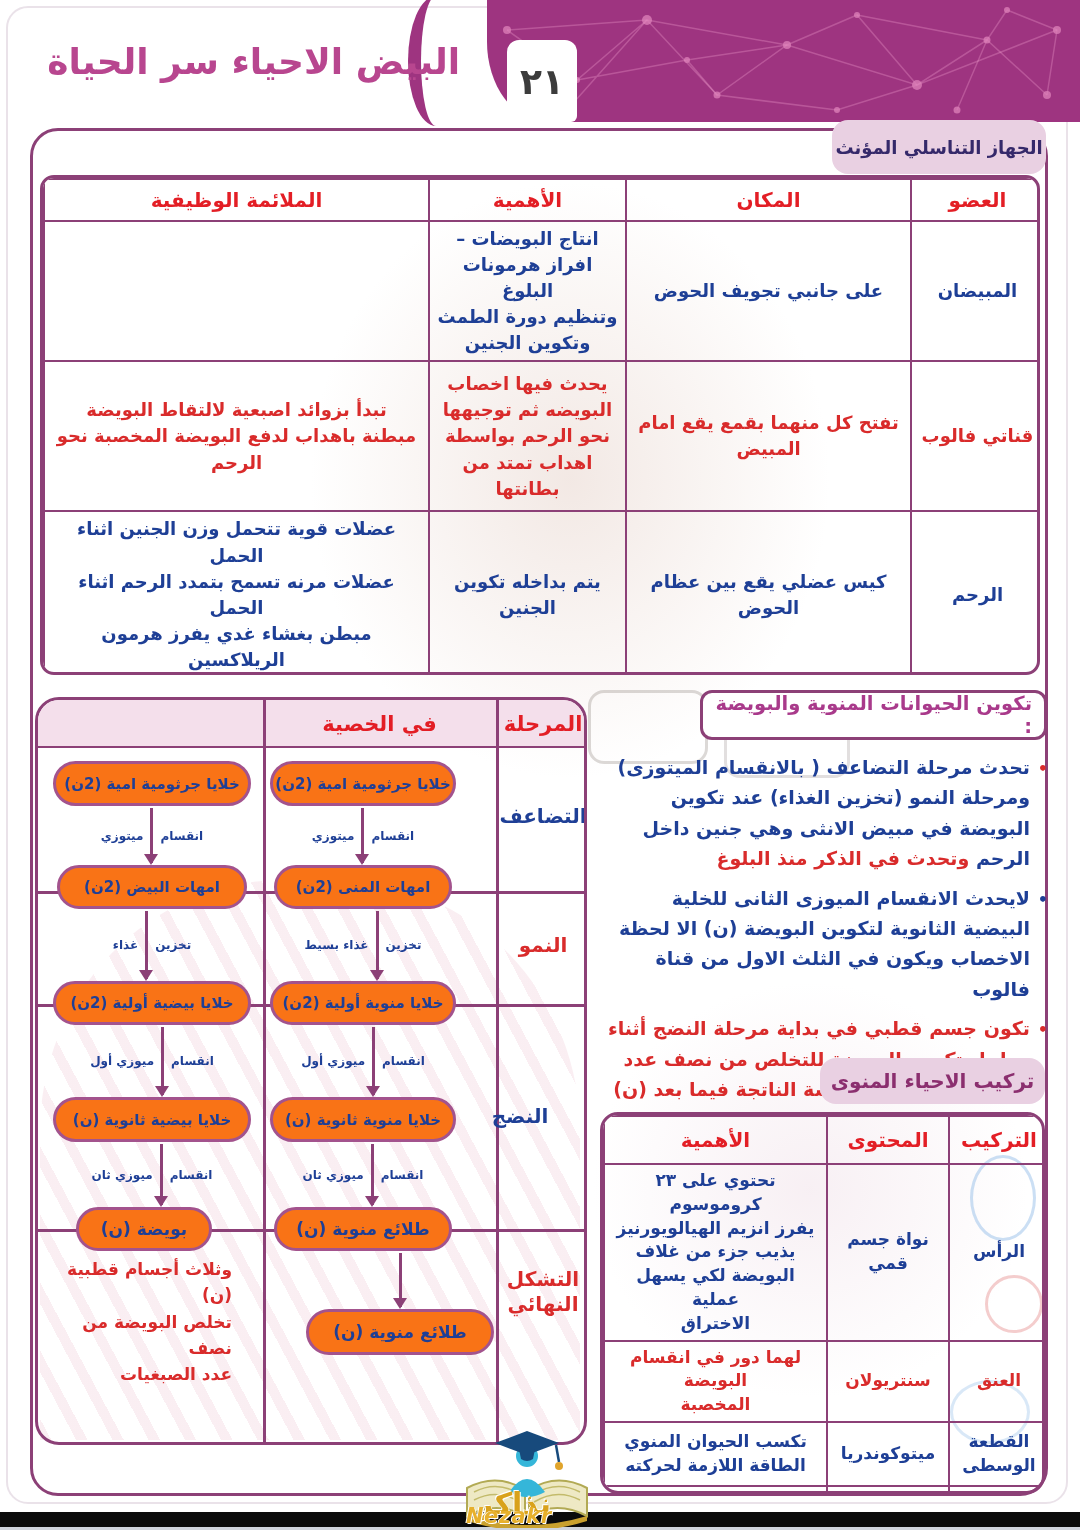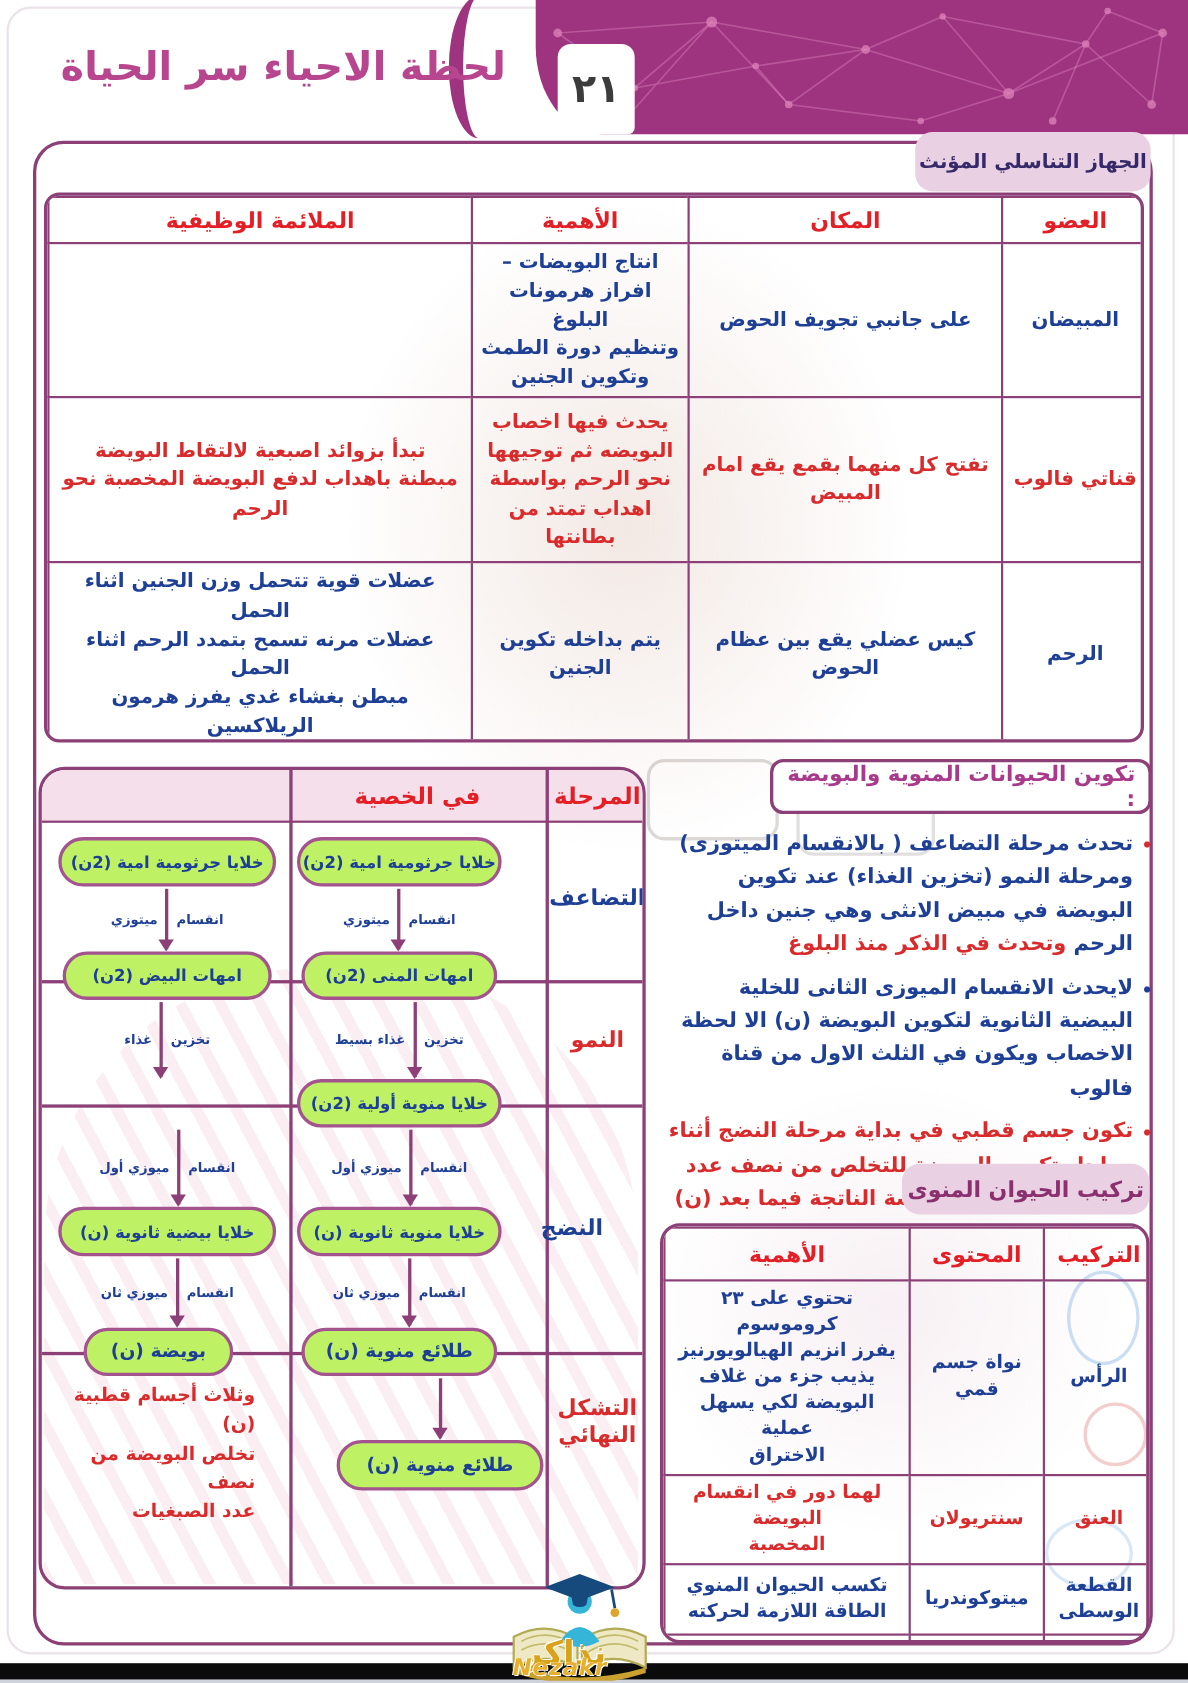--- a/index.html
+++ b/index.html
@@ -65,21 +65,21 @@
   .bullet{display:flex;gap:6px;margin-bottom:9px;font-size:19px;line-height:1.6;text-align:right;}
   .bmark{flex:0 0 12px;font-size:16px;padding-top:4px;}
 
   
   .flow{left:35px;top:697px;width:552px;height:748px;border:3px solid var(--violet);border-radius:24px;overflow:hidden;z-index:2;}
   .flow .hdr-bg{left:0;top:0;width:552px;height:48px;background:var(--pink);border-bottom:2.5px solid var(--violet);}
   .flow .vline{width:2.5px;background:var(--violet);top:0;height:748px;z-index:1;}
   .flow .hline{height:2.5px;background:var(--violet);left:0;width:552px;z-index:1;}
   .flow .hcell{top:0;height:48px;display:flex;align-items:center;justify-content:center;color:var(--hred);font-size:21px;direction:rtl;z-index:2;}
   .stage{display:flex;align-items:center;justify-content:center;text-align:center;font-size:20px;line-height:1.25;direction:rtl;z-index:2;}
-  .pill{background:#bef264;border:3px solid var(--pillb);border-radius:24px;display:flex;align-items:center;justify-content:center;color:var(--blue);font-size:15px;white-space:nowrap;direction:rtl;z-index:3;}
+  .pill{background:#f97316;border:3px solid var(--pillb);border-radius:24px;display:flex;align-items:center;justify-content:center;color:var(--blue);font-size:15px;white-space:nowrap;direction:rtl;z-index:3;}
   .arrow{display:flex;align-items:center;justify-content:center;gap:7px;direction:rtl;z-index:2;}
   .arrow .lbl{color:var(--blue);font-size:12px;white-space:nowrap;}
   .arrow .shaft{align-self:stretch;flex:0 0 3px;width:3px;background:var(--violet);position:relative;}
   .arrow .shaft::after{content:"";position:absolute;bottom:-2px;left:-6px;width:0;height:0;border:7px solid transparent;border-bottom:none;border-top:11px solid var(--violet);}
   .flow-note{color:var(--red);font-size:17px;line-height:1.55;text-align:right;direction:rtl;z-index:2;}
 
   
   .logo{left:462px;top:1428px;width:140px;height:102px;z-index:6;}
   .logo-ar{left:14px;top:58px;font-size:30px;color:#d9a21b;text-shadow:1px 1px 0 #fff,-1px -1px 0 #fff;direction:rtl;}
   .logo-en{left:4px;top:76px;font-size:21px;font-style:italic;color:#e7b02c;text-shadow:1px 1px 0 #fff,-1px 0 0 #fff;letter-spacing:.5px;}
@@ -115,21 +115,21 @@
       <circle cx="350" cy="110" r="3"></circle>
         <circle cx="470" cy="110" r="3.5"></circle>
         <circle cx="570" cy="30" r="4"></circle>
     </g>
   </svg>
 </div>
 <div class="abs crescent"></div>
 <div class="abs page-tab">
   <span>٢١</span>
 </div>
-<div class="abs main-title">لحظة الاحياء سر الحياة</div>
+<div class="abs main-title">البيض الاحياء سر الحياة</div>
 
 <div class="abs main-box"></div>
 
 <div class="abs wm wm-head"></div>
 <div class="abs wm wm-glass1"></div>
 <div class="abs wm wm-glass2"></div>
 <div class="abs wm wm-shirt"></div>
 <div class="abs wm wm-shoulder"></div>
 <div class="abs wm doodle d1"></div>
 <div class="abs wm doodle d2"></div>
@@ -226,20 +226,21 @@
     <span class="lbl">انقسام</span>
       <span class="shaft"></span>
       <span class="lbl">ميتوزي</span>
   </div>
   <div class="abs pill" style="left:19px;top:165px;width:190px;height:44px">امهات البيض  (2ن)</div>
   <div class="abs arrow" style="left:15px;top:211px;width:198px;height:68px">
     <span class="lbl">تخزين</span>
       <span class="shaft"></span>
       <span class="lbl">غذاء</span>
   </div>
+  <div class="abs pill" style="left:15px;top:281px;width:198px;height:44px">خلايا بيضية أولية (2ن)</div>
   <div class="abs arrow" style="left:15px;top:327px;width:198px;height:68px">
     <span class="lbl">انقسام</span>
       <span class="shaft"></span>
       <span class="lbl">ميوزي أول</span>
   </div>
   <div class="abs pill" style="left:15px;top:397px;width:198px;height:45px">خلايا بيضية ثانوية  (ن)</div>
   <div class="abs arrow" style="left:15px;top:444px;width:198px;height:61px">
     <span class="lbl">انقسام</span>
       <span class="shaft"></span>
       <span class="lbl">ميوزي ثان</span>
@@ -273,21 +274,21 @@
       <span class="shaft"></span>
       <span class="lbl">ميوزي ثان</span>
   </div>
   <div class="abs pill" style="left:236px;top:507px;width:178px;height:44px;font-size:17px">طلائع منوية  (ن)</div>
   <div class="abs arrow" style="left:269px;top:553px;width:186px;height:54px">
     <span class="shaft"></span>
   </div>
   <div class="abs pill" style="left:268px;top:609px;width:188px;height:46px;font-size:17px">طلائع منوية  (ن)</div>
 </div>
 
-<div class="abs badge badge-sperm">تركيب الحيوان المنوى</div>
+<div class="abs badge badge-sperm">تركيب الاحياء المنوى</div>
 
 <div class="abs tbl-wrap sperm">
   <table>
     <colgroup>
         <col style="width:100px">
         <col style="width:122px">
         <col style="width:223px">
       </colgroup>
     <tbody>
         <tr style="height:48px">

